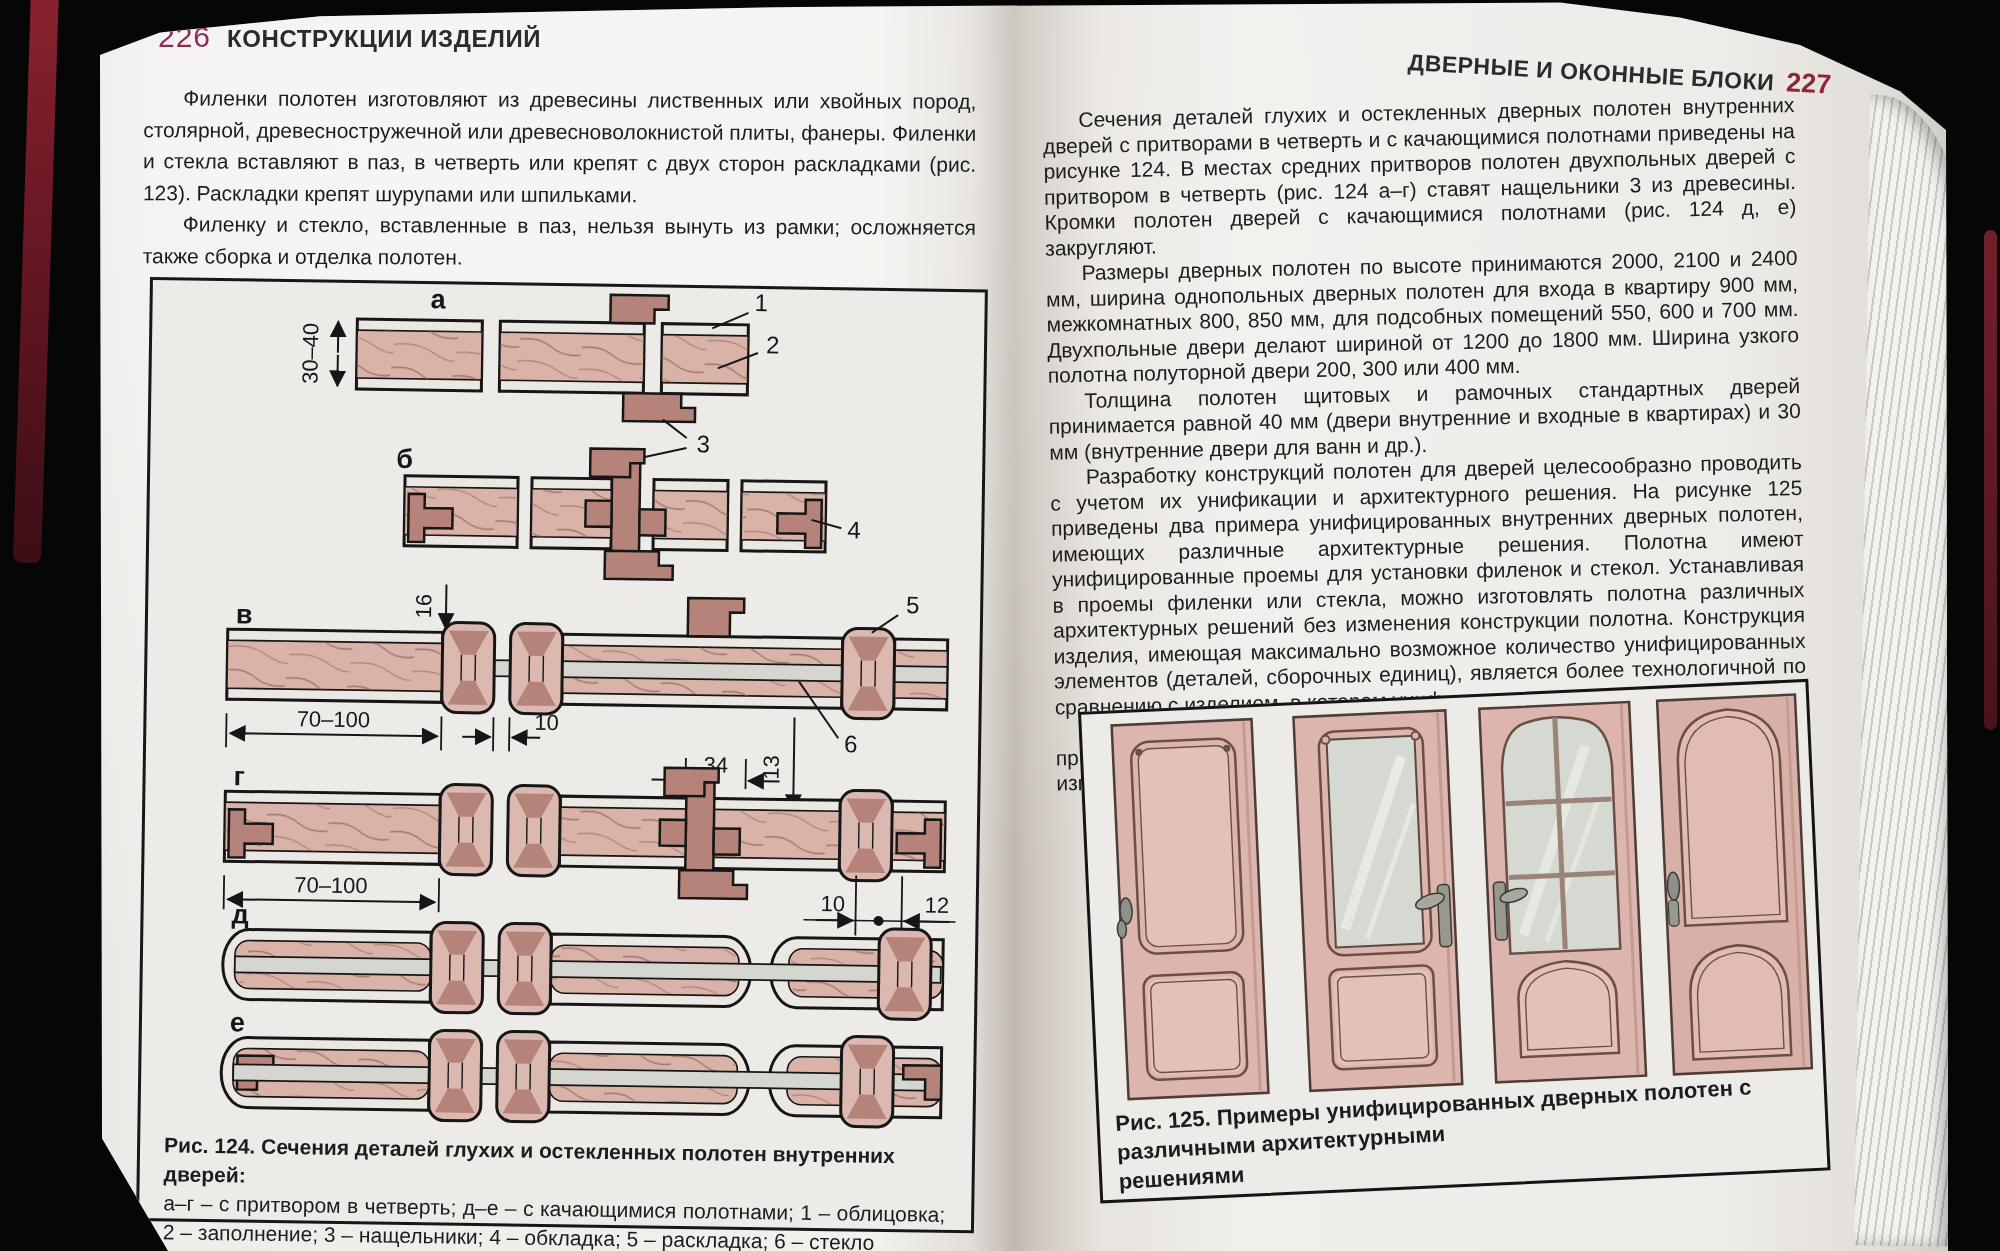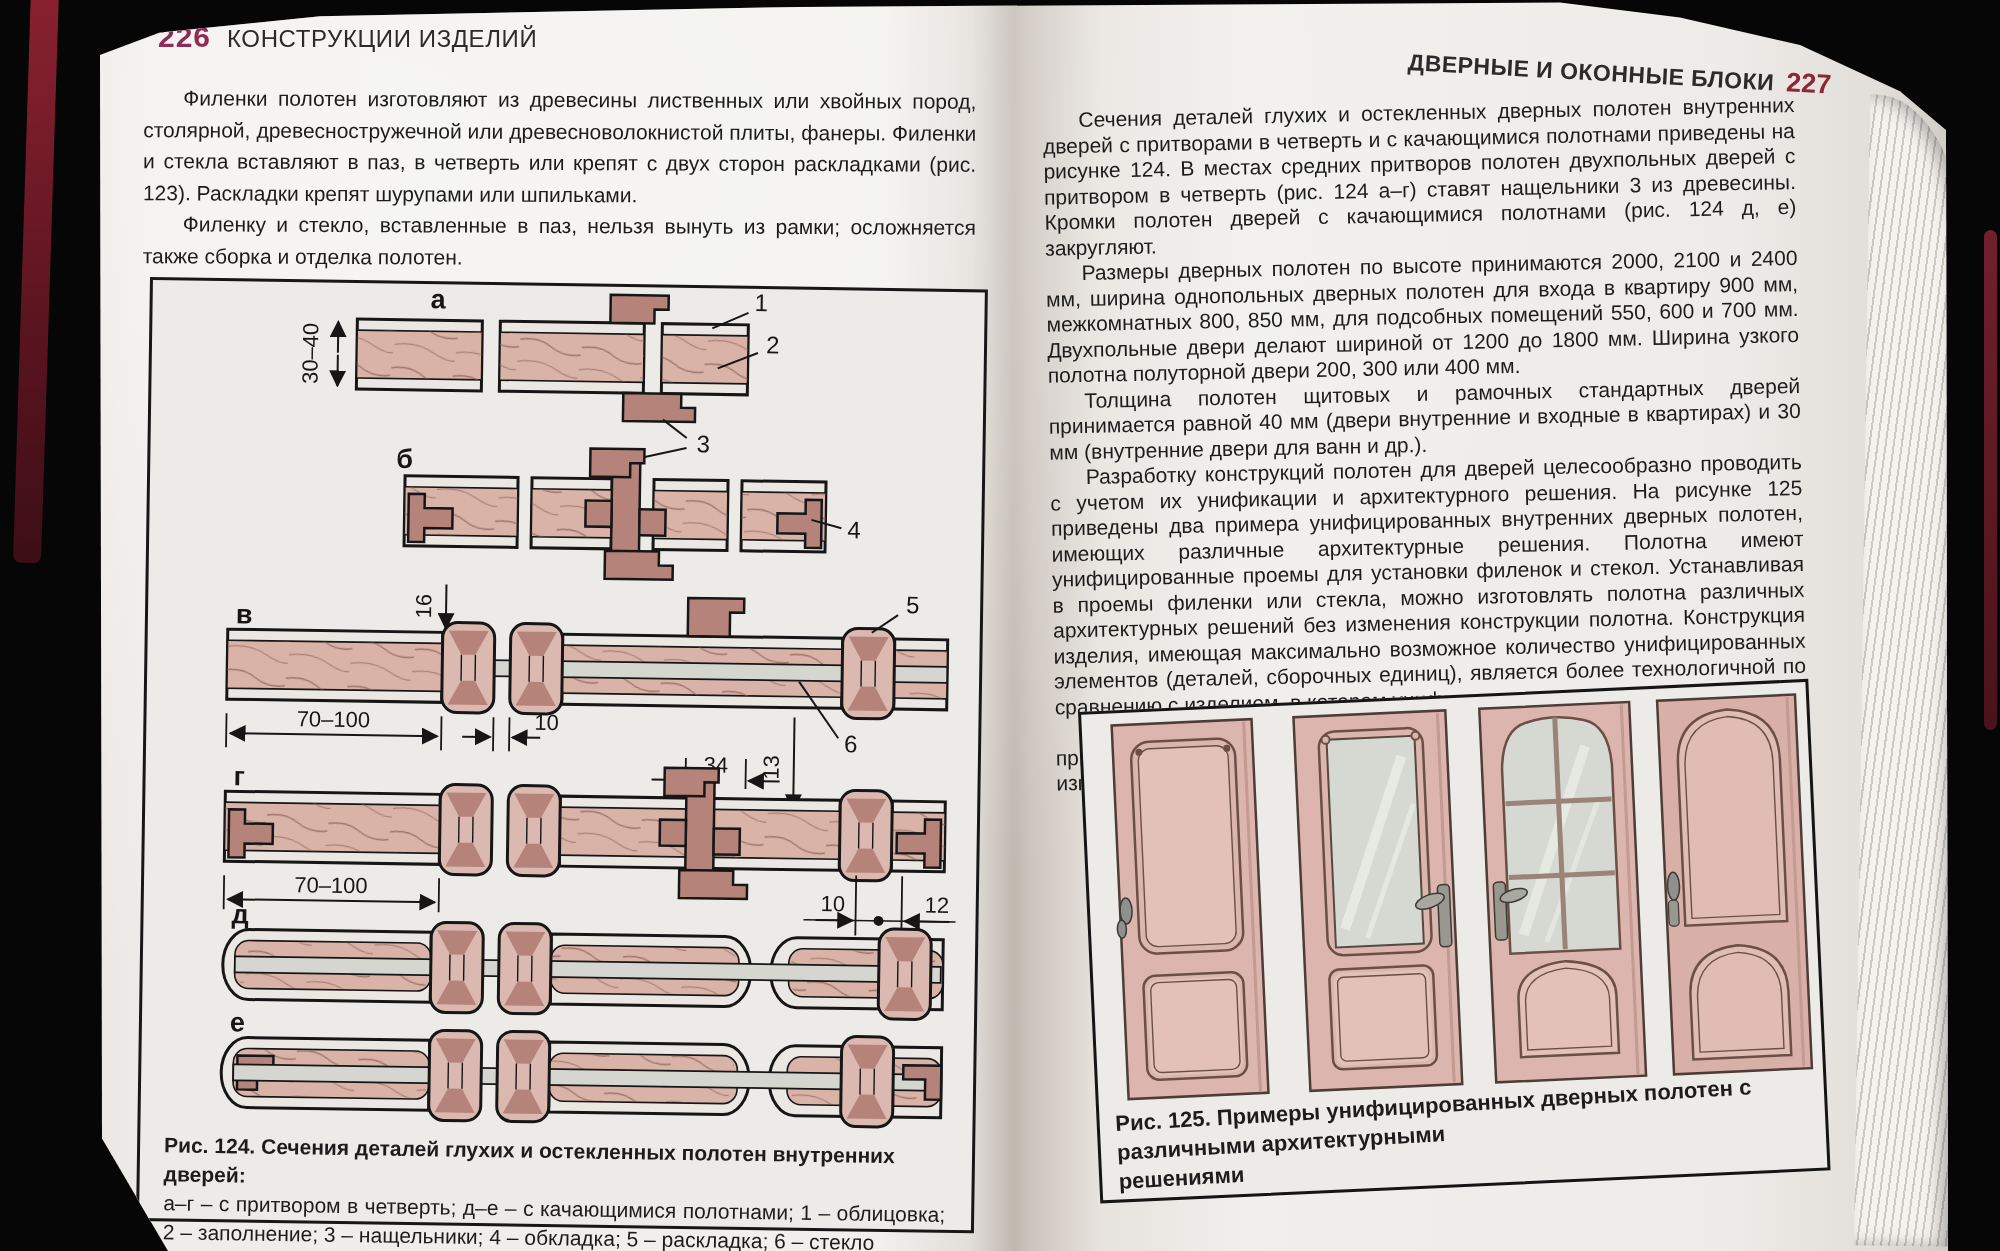--- a/index.html
+++ b/index.html
@@ -21,22 +21,22 @@
       #d2cec9 0%, #e6e3df 2.5%, #efedea 8%,
       #f1f0ed 44%, #e2ded9 48.5%, #bfb8af 50.7%, #ccc5bd 51.6%, #e7e3de 55%,
       #f0efec 62%, #eeece9 86%, #e2ded9 94%, #cfcbc5 97.5%, #bab5ae 100%);}
   .page-edges{position:absolute;right:2.1%;top:7.6%;width:4.8%;height:92%;
     background:repeating-linear-gradient(97deg,#f3f2ef 0 6px,#ccc8c2 6px 8px);
     border-top-right-radius:90px 160px;transform:rotate(.8deg);
     box-shadow:inset -10px 0 16px rgba(0,0,0,.28);}
 
   
   .lp-header{position:absolute;left:158px;top:20px;white-space:nowrap;}
-  .lp-header .num{font-size:30px;font-weight:bold;color:#8e2c56;letter-spacing:1px;}
-  .lp-header .ttl{font-size:24px;font-weight:normal;color:#2b2b2b;letter-spacing:.6px;margin-left:16px;}
+  .lp-header .num{font-size:30px;font-weight:normal;color:#8e2c56;letter-spacing:1px;}
+  .lp-header .ttl{font-size:24px;font-weight:bold;color:#2b2b2b;letter-spacing:.6px;margin-left:16px;}
   .lp-body{position:absolute;left:143px;top:84px;width:833px;font-size:21px;
     line-height:31.5px;text-align:justify;transform:rotate(.25deg);}
   .lp-body p{margin:0;text-indent:40px;}
 
   .fig124{position:absolute;left:150px;top:277px;width:832px;height:938px;
     border:3px solid #171717;background:#edebe7;transform:rotate(.85deg);
     transform-origin:top left;}
   .fig124 svg{display:block;}
   .f124-cap{padding:10px 26px 0 24px;font-size:21px;line-height:29px;}
   .f124-cap .t{font-weight:bold;}

